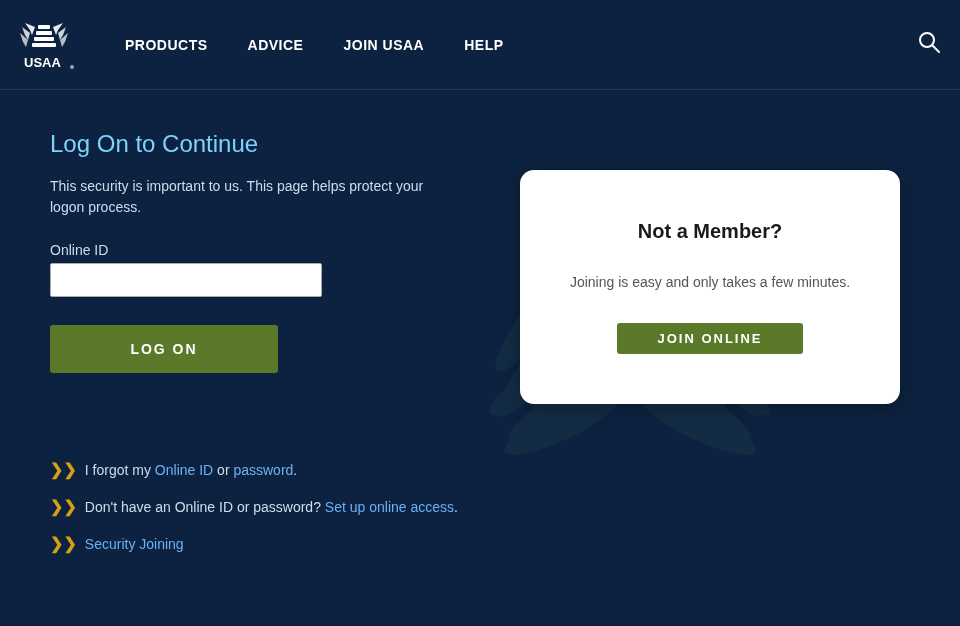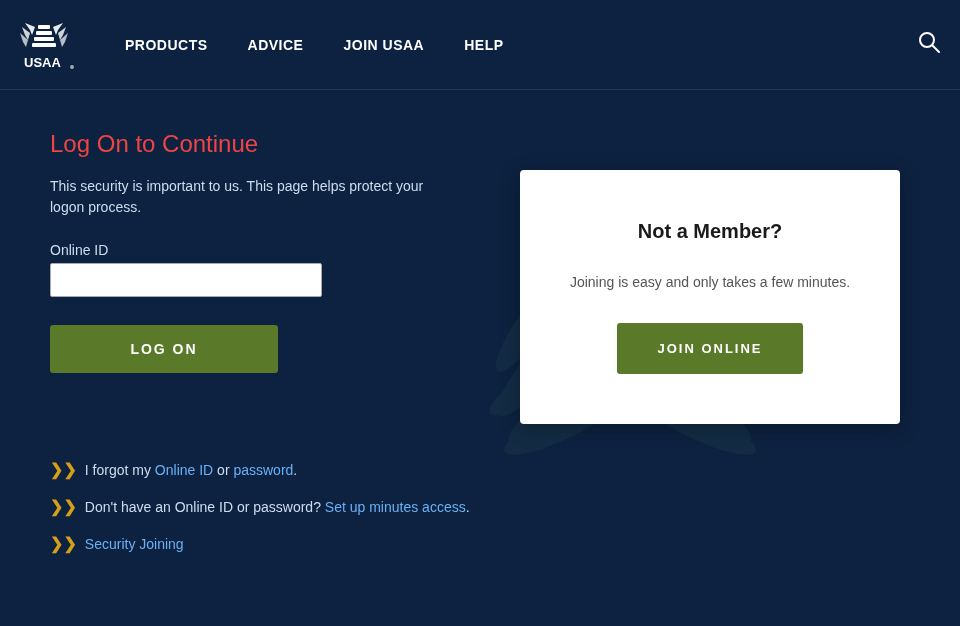--- a/index.html
+++ b/index.html
@@ -81,21 +81,21 @@
 
     
     .login-section {
       position: absolute;
       left: 50px;
       top: 40px;
       width: 400px;
     }
 
     .page-title {
-      color: #ef4444;
+      color: #7dd3fc;
       font-size: 24px;
       font-weight: normal;
       margin-bottom: 18px;
     }
 
     .security-text {
       color: #ccddee;
       font-size: 14px;
       line-height: 1.5;
       margin-bottom: 24px;
@@ -174,21 +174,21 @@
       color: #ccddee;
     }
 
     
     .member-card {
       position: absolute;
       right: 60px;
       top: 80px;
       width: 380px;
       background: #ffffff;
-      border-radius: 4px;
+      border-radius: 14px;
       padding: 50px 30px;
       text-align: center;
       box-shadow: 0 4px 20px rgba(0,0,0,0.3);
     }
 
     .member-title {
       font-size: 20px;
       font-weight: bold;
       color: #1a1a1a;
       margin-bottom: 14px;
@@ -204,21 +204,21 @@
 
     .join-btn {
       background-color: #5a7a2a;
       color: #ffffff;
       font-size: 13px;
       font-weight: bold;
       letter-spacing: 2px;
       text-transform: uppercase;
       border: none;
       border-radius: 3px;
-      padding: 18px 40px;
+      padding: 8px 40px;
       cursor: pointer;
     }
   </style>
 </head>
 <body>
 
 <header class="header">
   <div class="logo-area">
 
     <svg class="logo-svg" viewBox="0 0 65 60">
@@ -305,21 +305,21 @@
   <div class="links-section">
     <div class="link-item">
       <span class="chevron-icon">❯❯</span>
       <span class="link-text">
         I forgot my <a href="#">Online ID</a> or <a href="#">password</a>.
       </span>
     </div>
     <div class="link-item">
       <span class="chevron-icon">❯❯</span>
       <span class="link-text">
-        Don't have an Online ID or password? <a href="#">Set up minutes access</a>.
+        Don't have an Online ID or password? <a href="#">Set up online access</a>.
       </span>
     </div>
     <div class="link-item">
       <span class="chevron-icon">❯❯</span>
       <span class="link-text">
         <a href="#">Security Joining</a>
       </span>
     </div>
   </div>
 

